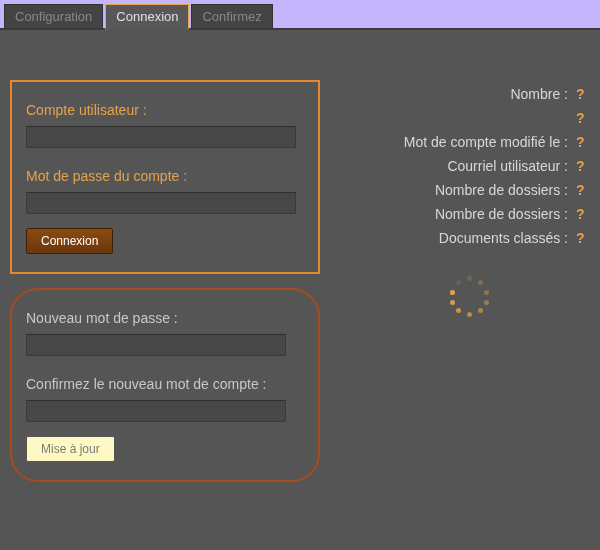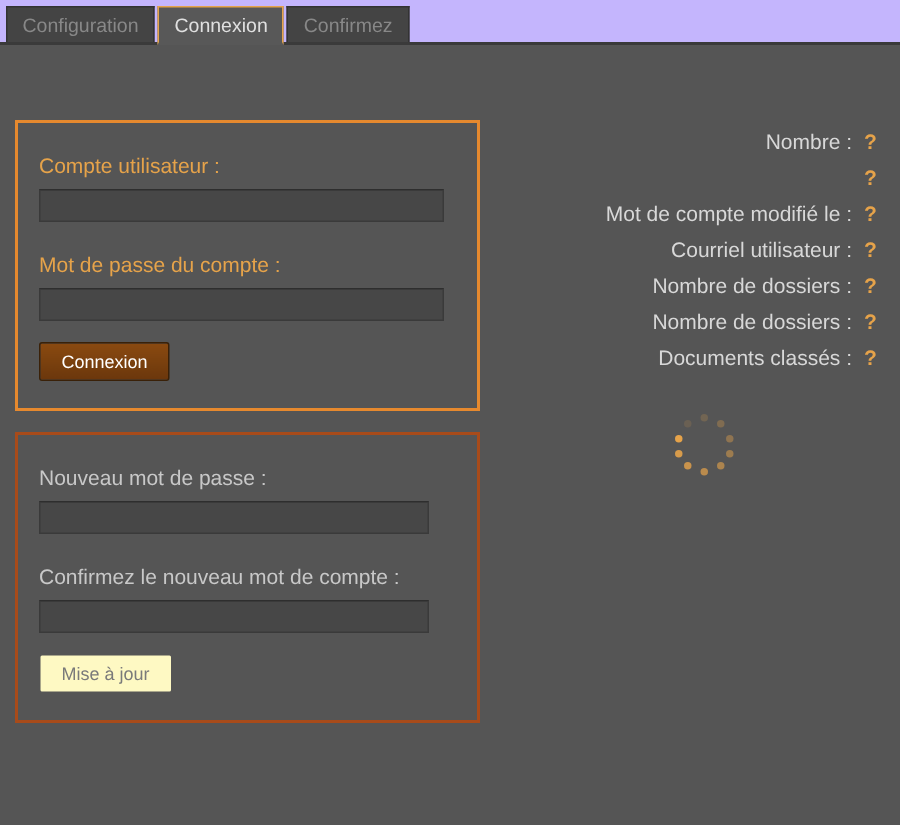--- a/index.html
+++ b/index.html
@@ -40,21 +40,21 @@
     gap: 30px;
   }
   .left-col { width: 310px; display:flex; flex-direction:column; gap:14px; }
   .right-col { flex:1; }
   .panel {
     border: 2px solid;
     padding: 14px 14px 18px 14px;
     background: #555;
   }
   .panel.login { border-color: #e6892e; }
-  .panel.change { border-color: #a84b1a; }
+  .panel.change { border-color: #a84b1a; border-radius: 28px; }
   .flabel { display:block; margin:6px 0 8px 0; font-size:14px; }
   .panel.login .flabel { color: #e6a34a; }
   .panel.change .flabel { color: #c8c8c8; }
   .tinput {
     width: 270px;
     background: #474747;
     border: 1px solid #3a3a3a;
     border-top-color:#2e2e2e;
     height: 22px;
     color: #ddd;

